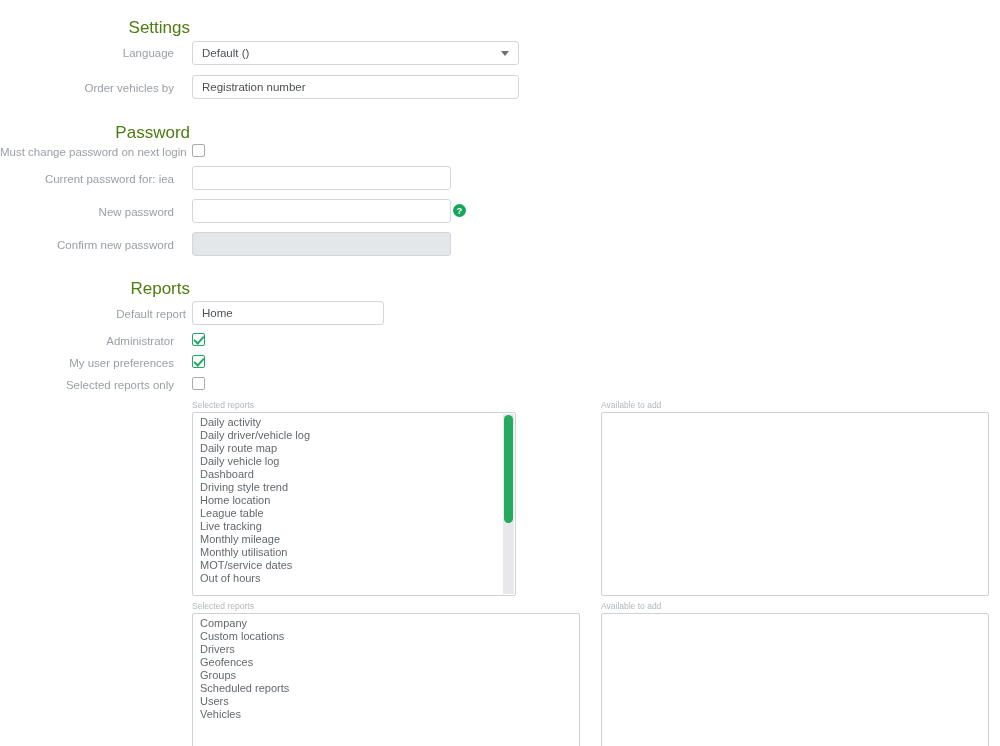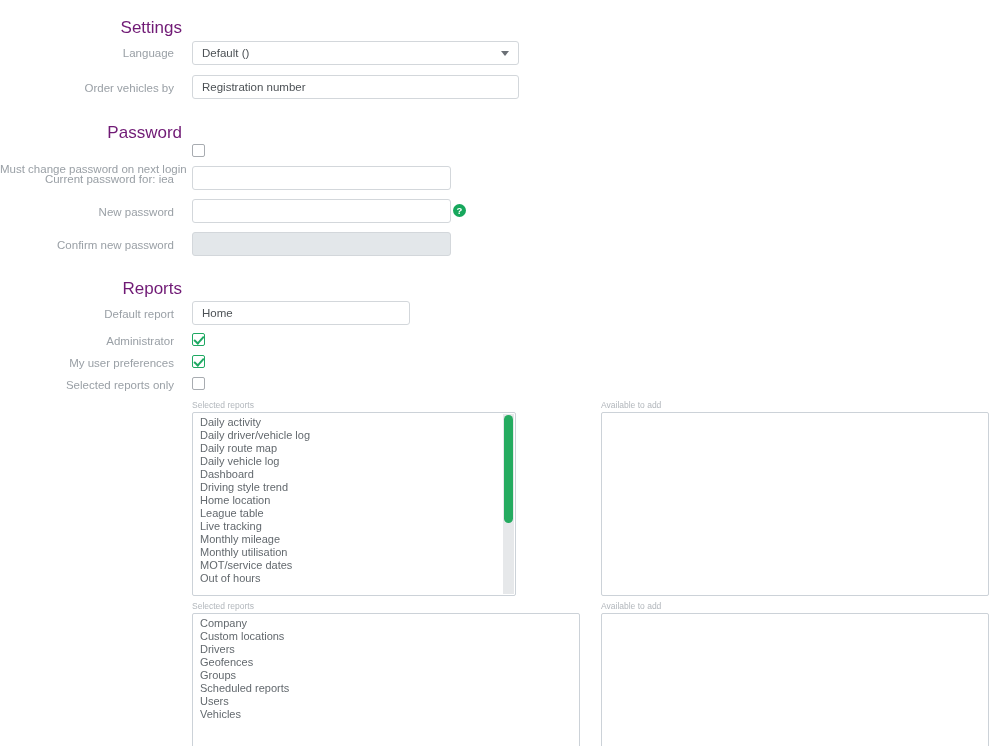--- a/index.html
+++ b/index.html
@@ -27,25 +27,25 @@
     left: 0;
     width: 174px;
     text-align: right;
     font-size: 11.5px;
     color: #9aa0a6;
     line-height: 14px;
     white-space: nowrap;
   }
   .section-title {
     position: absolute;
-    left: 8px;
+    left: 16px;
     width: 174px;
     text-align: right;
     font-size: 17px;
-    color: #701a75;
+    color: #4d7c0f;
     font-weight: 400;
     line-height: 20px;
     white-space: nowrap;
   }
 
   
   .field {
     position: absolute;
     box-sizing: border-box;
     background: #ffffff;
@@ -187,37 +187,37 @@
   <div class="select-wrap" style="left:192px; top:41px; width:327px; height:24px;">
     <span class="sel-text">Default ()</span>
     <span class="caret"></span>
   </div>
 
   <div class="lbl" style="top:81px;">Order vehicles by</div>
   <input class="field" type="text" style="left: 192px; top: 75px; width: 327px; height: 24px;" value="Registration number">
 
   <div class="section-title" style="top:123px;">Password</div>
 
-  <div class="lbl" style="top:162px;">Must change password on next login</div>
+  <div class="lbl" style="top:145px;">Must change password on next login</div>
   <div class="cbx" style="left:192px; top:144px;"></div>
 
   <div class="lbl" style="top:172px;">Current password for: iea</div>
   <input class="field" type="password" style="left: 192px; top: 166px; width: 259px; height: 24px;" value="">
 
   <div class="lbl" style="top:205px;">New password</div>
   <input class="field" type="password" style="left: 192px; top: 199px; width: 259px; height: 24px;" value="">
   <div class="help-icon" style="left:453px; top:204px;">?</div>
 
   <div class="lbl" style="top:238px;">Confirm new password</div>
   <input class="field disabled" type="password" disabled="" style="left: 192px; top: 232px; width: 259px; height: 24px;" value="">
 
   <div class="section-title" style="top:279px;">Reports</div>
 
-  <div class="lbl" style="top:307px;">Default report</div>
-  <input class="field" type="text" style="left: 192px; top: 301px; width: 218px; height: 24px;" value="Home">
+  <div class="lbl" style="top:307px;padding-left:12px;">Default report</div>
+  <input class="field" type="text" style="left: 192px; top: 301px; width: 192px; height: 24px;" value="Home">
 
   <div class="lbl" style="top:334px;">Administrator</div>
   <div class="cbx checked" style="left:192px; top:333px;"></div>
 
   <div class="lbl" style="top:356px;">My user preferences</div>
   <div class="cbx checked" style="left:192px; top:355px;"></div>
 
   <div class="lbl" style="top:378px;">Selected reports only</div>
   <div class="cbx" style="left:192px; top:377px;"></div>
 

